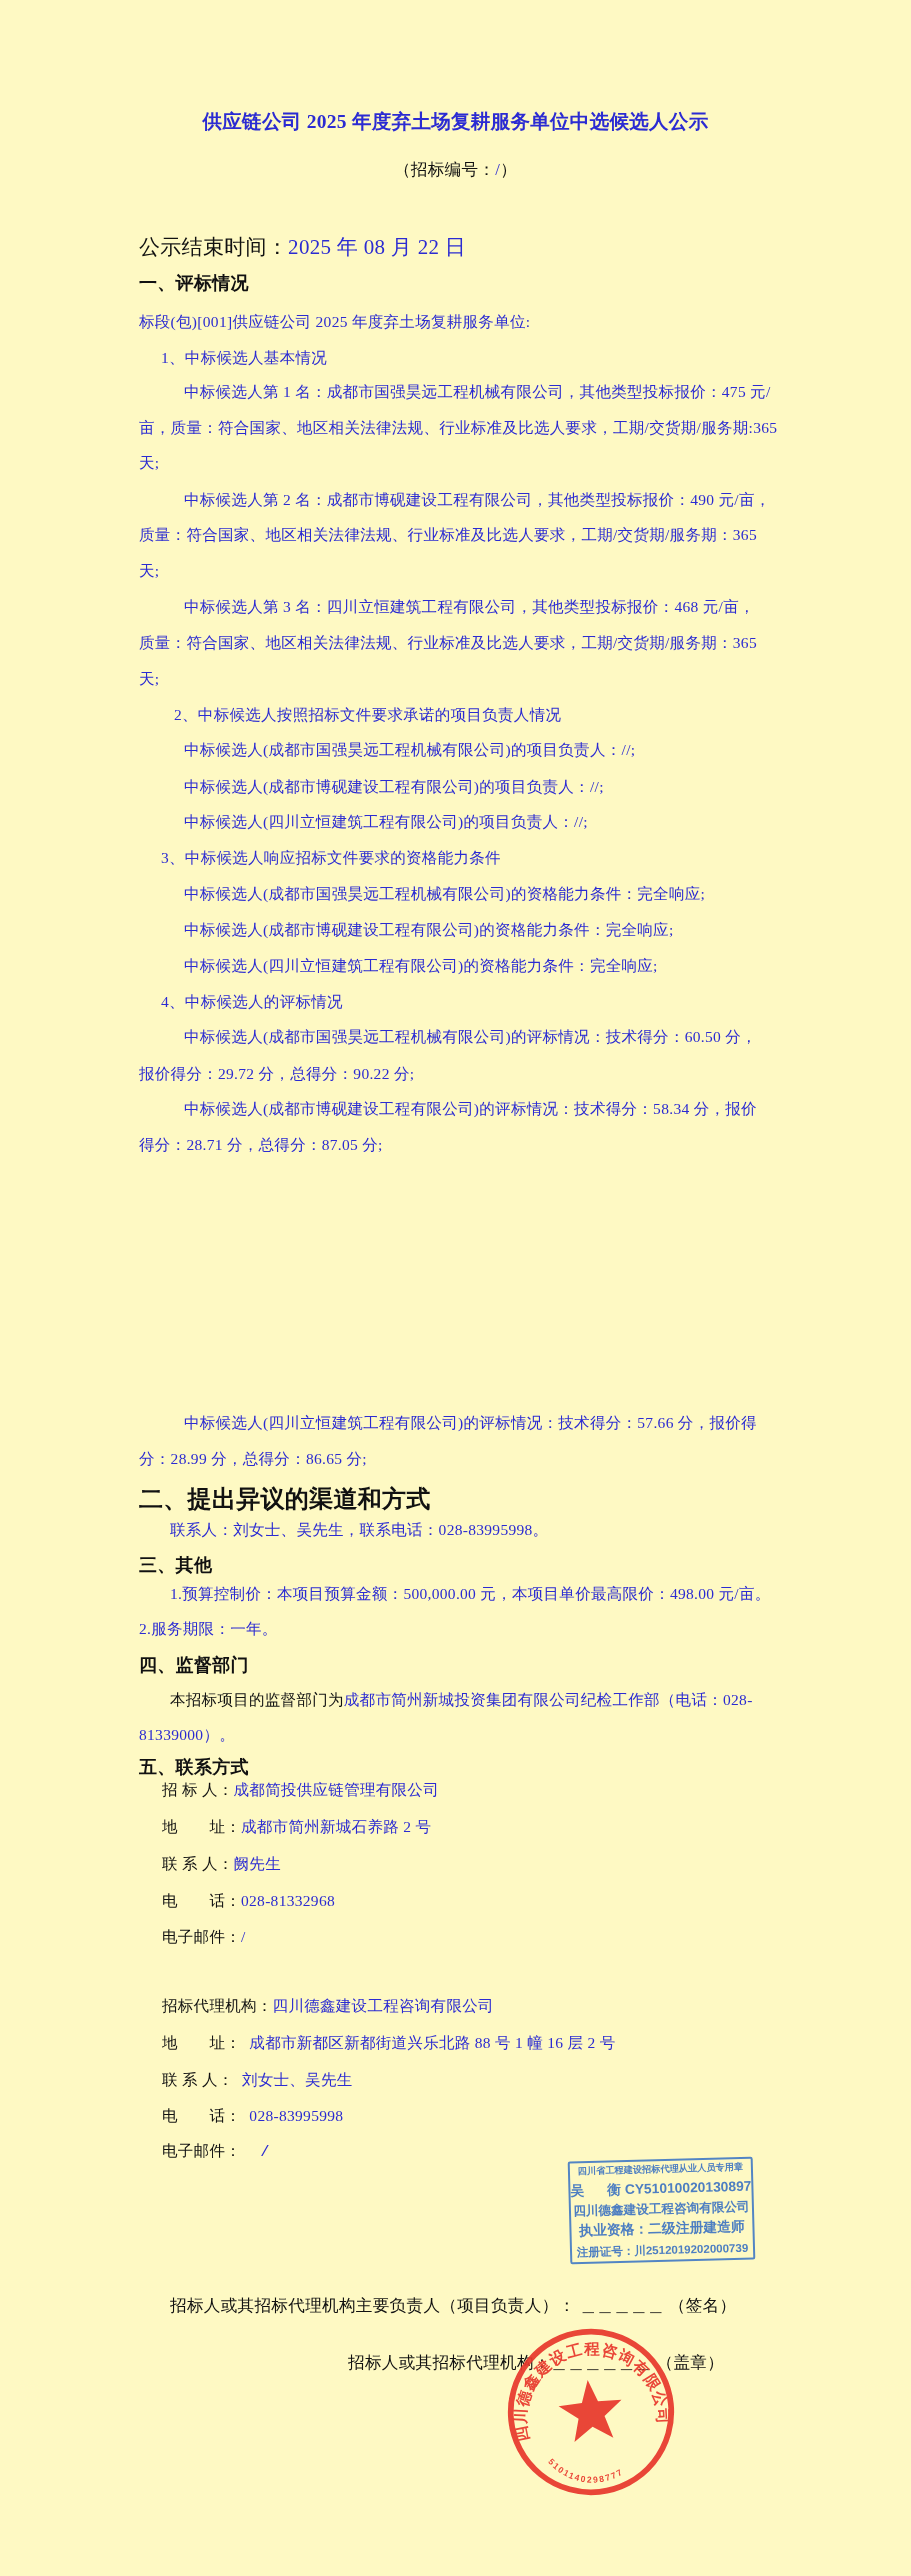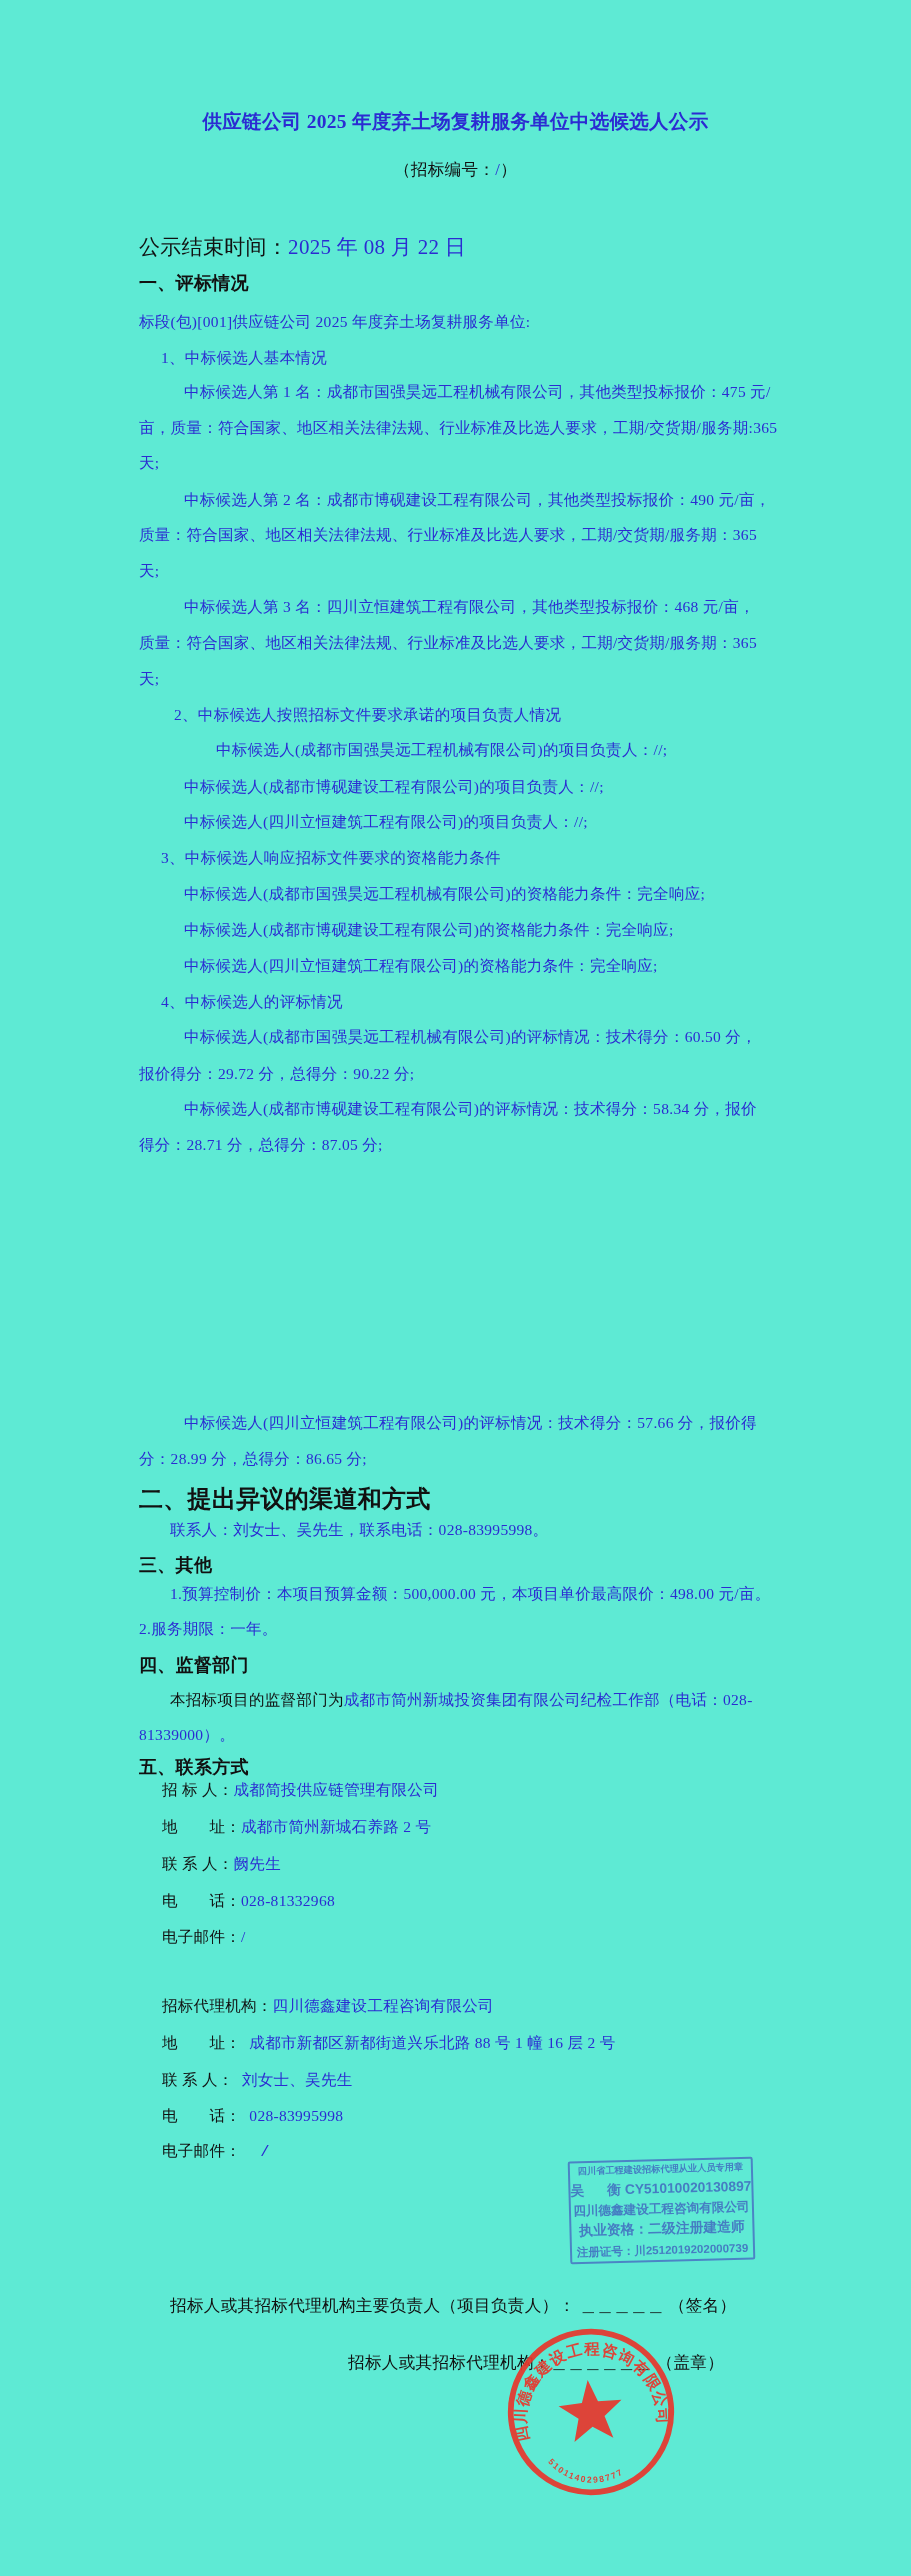--- a/index.html
+++ b/index.html
@@ -1,19 +1,19 @@
 <!DOCTYPE html>
 <html style="font-size:9.2px"><head>
 <meta charset="utf-8">
 <style>
   html,body { margin:0; padding:0; background:#ffffff; }
   .page {
     position:relative;
     width:911px; height:2576px;
-    background:#5eead4;
+    background:#fef9c3;
     overflow:hidden;
     font-family:"Liberation Serif","DejaVu Serif",serif;
   }
   .line {
     position:absolute;
     white-space:pre;
     line-height:1.25;
     letter-spacing:0.3px;
   }
   .line.center { left:0; width:911px; text-align:center; }
@@ -49,21 +49,21 @@
       <div class="line" style="top: 382px; left: 184px; font-size: 15.5px;"><span class="seg" style="color: rgb(43, 43, 210);">中标候选人第 1 名：成都市国强昊远工程机械有限公司，其他类型投标报价：475 元/</span></div>
       <div class="line" style="top: 418px; left: 139px; font-size: 15.5px;"><span class="seg" style="color: rgb(43, 43, 210);">亩，质量：符合国家、地区相关法律法规、行业标准及比选人要求，工期/交货期/服务期:365</span></div>
       <div class="line" style="top: 453px; left: 139px; font-size: 15.5px;"><span class="seg" style="color: rgb(43, 43, 210);">天;</span></div>
       <div class="line" style="top: 490px; left: 184px; font-size: 15.5px;"><span class="seg" style="color: rgb(43, 43, 210);">中标候选人第 2 名：成都市博砚建设工程有限公司，其他类型投标报价：490 元/亩，</span></div>
       <div class="line" style="top: 525px; left: 139px; font-size: 15.5px;"><span class="seg" style="color: rgb(43, 43, 210);">质量：符合国家、地区相关法律法规、行业标准及比选人要求，工期/交货期/服务期：365</span></div>
       <div class="line" style="top: 561px; left: 139px; font-size: 15.5px;"><span class="seg" style="color: rgb(43, 43, 210);">天;</span></div>
       <div class="line" style="top: 597px; left: 184px; font-size: 15.5px;"><span class="seg" style="color: rgb(43, 43, 210);">中标候选人第 3 名：四川立恒建筑工程有限公司，其他类型投标报价：468 元/亩，</span></div>
       <div class="line" style="top: 633px; left: 139px; font-size: 15.5px;"><span class="seg" style="color: rgb(43, 43, 210);">质量：符合国家、地区相关法律法规、行业标准及比选人要求，工期/交货期/服务期：365</span></div>
       <div class="line" style="top: 669px; left: 139px; font-size: 15.5px;"><span class="seg" style="color: rgb(43, 43, 210);">天;</span></div>
       <div class="line" style="top: 705px; left: 174px; font-size: 15.5px;"><span class="seg" style="color: rgb(43, 43, 210);">2、中标候选人按照招标文件要求承诺的项目负责人情况</span></div>
-      <div class="line" style="top: 740px; left: 184px; font-size: 15.5px; margin-left: 32px;"><span class="seg" style="color: rgb(43, 43, 210);">中标候选人(成都市国强昊远工程机械有限公司)的项目负责人：//;</span></div>
+      <div class="line" style="top: 740px; left: 184px; font-size: 15.5px;"><span class="seg" style="color: rgb(43, 43, 210);">中标候选人(成都市国强昊远工程机械有限公司)的项目负责人：//;</span></div>
       <div class="line" style="top: 777px; left: 184px; font-size: 15.5px;"><span class="seg" style="color: rgb(43, 43, 210); text-align: center;">中标候选人(成都市博砚建设工程有限公司)的项目负责人：//;</span></div>
       <div class="line" style="top: 812px; left: 184px; font-size: 15.5px;"><span class="seg" style="color: rgb(43, 43, 210);">中标候选人(四川立恒建筑工程有限公司)的项目负责人：//;</span></div>
       <div class="line" style="top: 848px; left: 161px; font-size: 15.5px;"><span class="seg" style="color: rgb(43, 43, 210);">3、中标候选人响应招标文件要求的资格能力条件</span></div>
       <div class="line" style="top: 884px; left: 184px; font-size: 15.5px;"><span class="seg" style="color: rgb(43, 43, 210);">中标候选人(成都市国强昊远工程机械有限公司)的资格能力条件：完全响应;</span></div>
       <div class="line" style="top: 920px; left: 184px; font-size: 15.5px;"><span class="seg" style="color: rgb(43, 43, 210);">中标候选人(成都市博砚建设工程有限公司)的资格能力条件：完全响应;</span></div>
       <div class="line" style="top: 956px; left: 184px; font-size: 15.5px;"><span class="seg" style="color: rgb(43, 43, 210);">中标候选人(四川立恒建筑工程有限公司)的资格能力条件：完全响应;</span></div>
       <div class="line" style="top: 992px; left: 161px; font-size: 15.5px;"><span class="seg" style="color: rgb(43, 43, 210);">4、中标候选人的评标情况</span></div>
       <div class="line" style="top: 1027px; left: 184px; font-size: 15.5px;"><span class="seg" style="color: rgb(43, 43, 210);">中标候选人(成都市国强昊远工程机械有限公司)的评标情况：技术得分：60.50 分，</span></div>
       <div class="line" style="top: 1064px; left: 139px; font-size: 15.5px;"><span class="seg" style="color: rgb(43, 43, 210);">报价得分：29.72 分，总得分：90.22 分;</span></div>
       <div class="line" style="top: 1099px; left: 184px; font-size: 15.5px;"><span class="seg" style="color: rgb(43, 43, 210);">中标候选人(成都市博砚建设工程有限公司)的评标情况：技术得分：58.34 分，报价</span></div>

